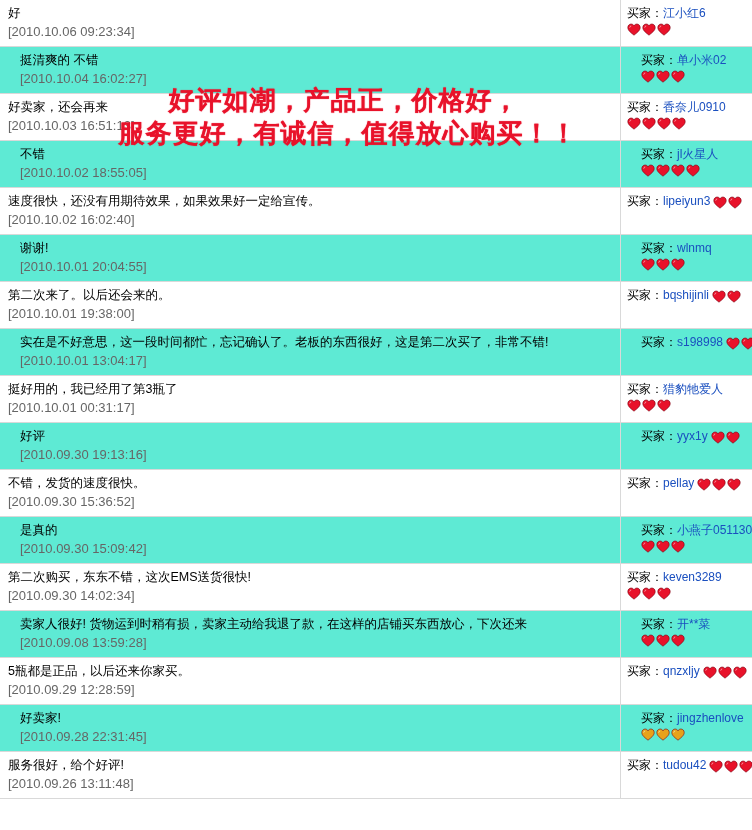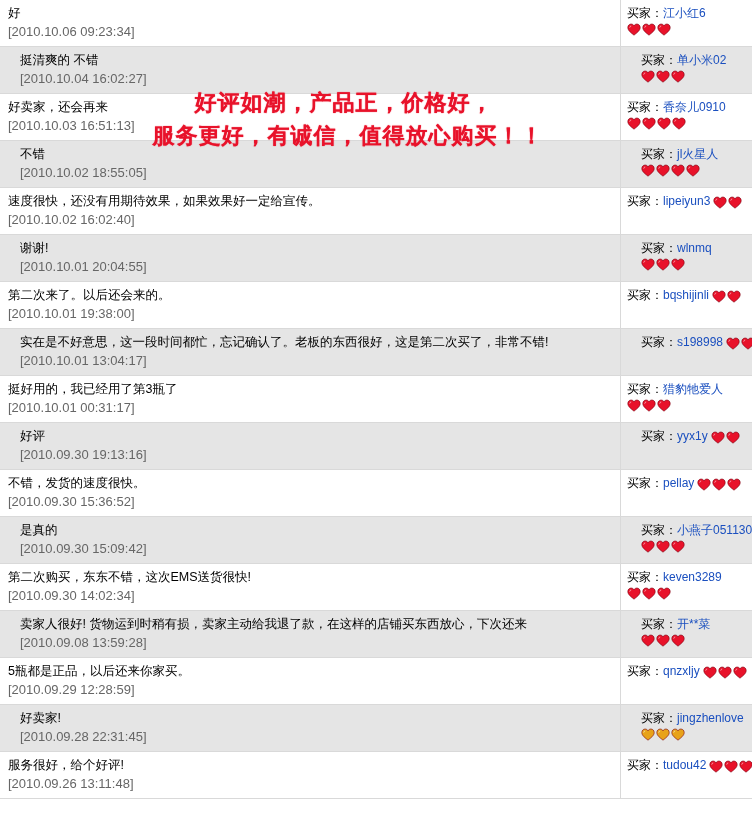--- a/index.html
+++ b/index.html
@@ -32,21 +32,21 @@
     padding: 5px 8px 6px 8px;
     vertical-align: top;
     border-right: 1px solid #d9d9d9;
   }
   td.buyer {
     width: 148px;
     padding: 5px 4px 6px 6px;
     vertical-align: top;
   }
   .row-alt td {
-    background: #e5e5e5;
+    background: #5eead4;
     padding-left: 20px;
   }
   .row-plain td {
     background: #ffffff;
   }
   .ctext {
     font-size: 12.5px;
     line-height: 17px;
     color: #000;
     word-break: break-all;
@@ -94,23 +94,23 @@
   #promo {
     position: absolute;
     left: 0;
     top: 86px;
     width: 640px;
     text-align: center;
     pointer-events: none;
     z-index: 5;
   }
   #promo .line {
-    font-family: Liberation Serif, serif;
+    font-family: Liberation Mono, monospace;
     font-weight: bold;
-    font-size: 22px;
+    font-size: 26px;
     line-height: 33px;
     color: #e8122a;
     letter-spacing: 1px;
     text-shadow: 0 0 1px #e8122a;
     margin-left: 48px;
   }
   #promo .line2 { padding-left: 8px; }
 </style>
 </head>
 <body>

